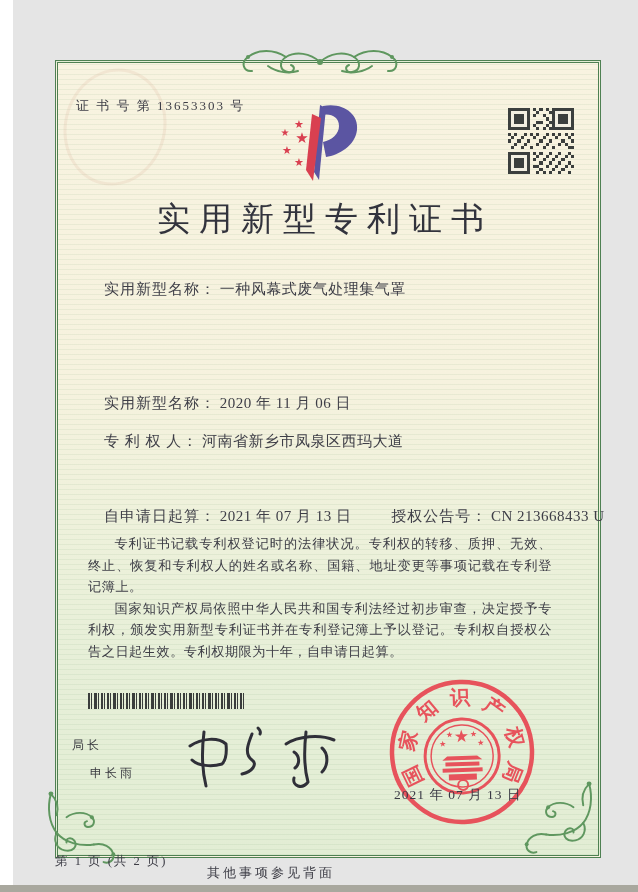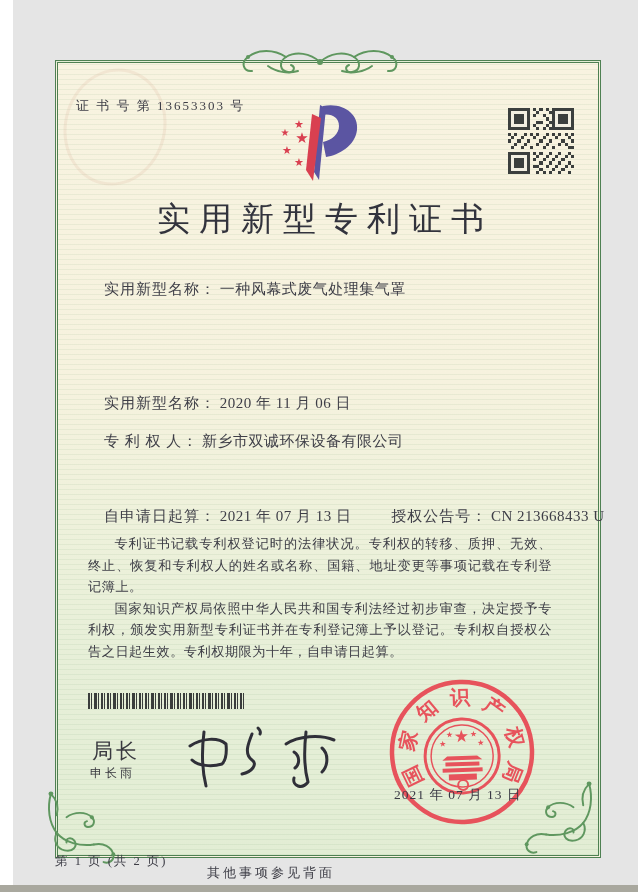--- a/index.html
+++ b/index.html
@@ -27,21 +27,21 @@
          color:#3c3c45;text-align:justify;}
   .paras p{margin:0;text-indent:2em;letter-spacing:0.5px;}
   .barcode{position:absolute;left:88px;top:693px;width:158px;height:16px;
          background:repeating-linear-gradient(90deg,
            #3a3d3c 0 2px,transparent 2px 3px,
            #3a3d3c 3px 4px,transparent 4px 6px,
            #3a3d3c 6px 9px,transparent 9px 10px,
            #3a3d3c 10px 11px,transparent 11px 13px,
            #3a3d3c 13px 15px,transparent 15px 16px,
            #3a3d3c 16px 17px,transparent 17px 19px);}
-  .signer-title{position:absolute;left:92px;top:737px;font-size:21px;letter-spacing:3px;color:#38383f;}
+  .signer-title{position:absolute;left:72px;top:737px;font-size:12px;letter-spacing:3px;color:#38383f;}
   .signer-name{position:absolute;left:90px;top:765px;font-size:12px;letter-spacing:3px;color:#38383f;}
   .signature{position:absolute;left:182px;top:720px;width:160px;height:74px;}
   .seal{position:absolute;left:386px;top:676px;width:152px;height:152px;opacity:0.9;transform:rotate(-2deg);}
   .seal-date{position:absolute;left:394px;top:786px;font-size:13.5px;letter-spacing:1px;color:#3a3a45;z-index:5;}
   .page-num{position:absolute;left:55px;top:830px;width:540px;text-align:left;font-size:12.5px;letter-spacing:2px;color:#3d3d46;margin-top:23px;}
   .back-note{position:absolute;left:0;top:864px;width:542px;text-align:center;font-size:13px;letter-spacing:3px;color:#3d3d46;}
   .flourish-top{position:absolute;left:228px;top:44px;width:184px;height:36px;}
   .flourish-bl{position:absolute;left:42px;top:788px;width:90px;height:78px;}
   .flourish-br{position:absolute;left:508px;top:778px;width:90px;height:78px;transform:scaleX(-1);}
 </style>
@@ -146,21 +146,21 @@
   <div class="field" style="top:280px">
     <span class="flabel">实用新型名称：</span>
     <span class="fvalue">一种风幕式废气处理集气罩</span>
   </div>
   <div class="field" style="top:394px">
     <span class="flabel">实用新型名称：</span>
     <span class="fvalue">2020 年 11 月 06 日</span>
   </div>
   <div class="field" style="top:432px">
     <span class="flabel">专 利 权 人：</span>
-    <span class="fvalue">新乡市双诚环保设备有限公司</span>
+    <span class="fvalue">河南省新乡市凤泉区西玛大道</span>
   </div>
   <div class="field" style="top:507px">
     <span class="flabel">自申请日起算：</span>
     <span class="fvalue">2021 年 07 月 13 日</span>
     <span class="field2">
       <span class="flabel" style="min-width:0">授权公告号：</span>
       <span class="fvalue">CN 213668433 U</span>
     </span>
   </div>
 

